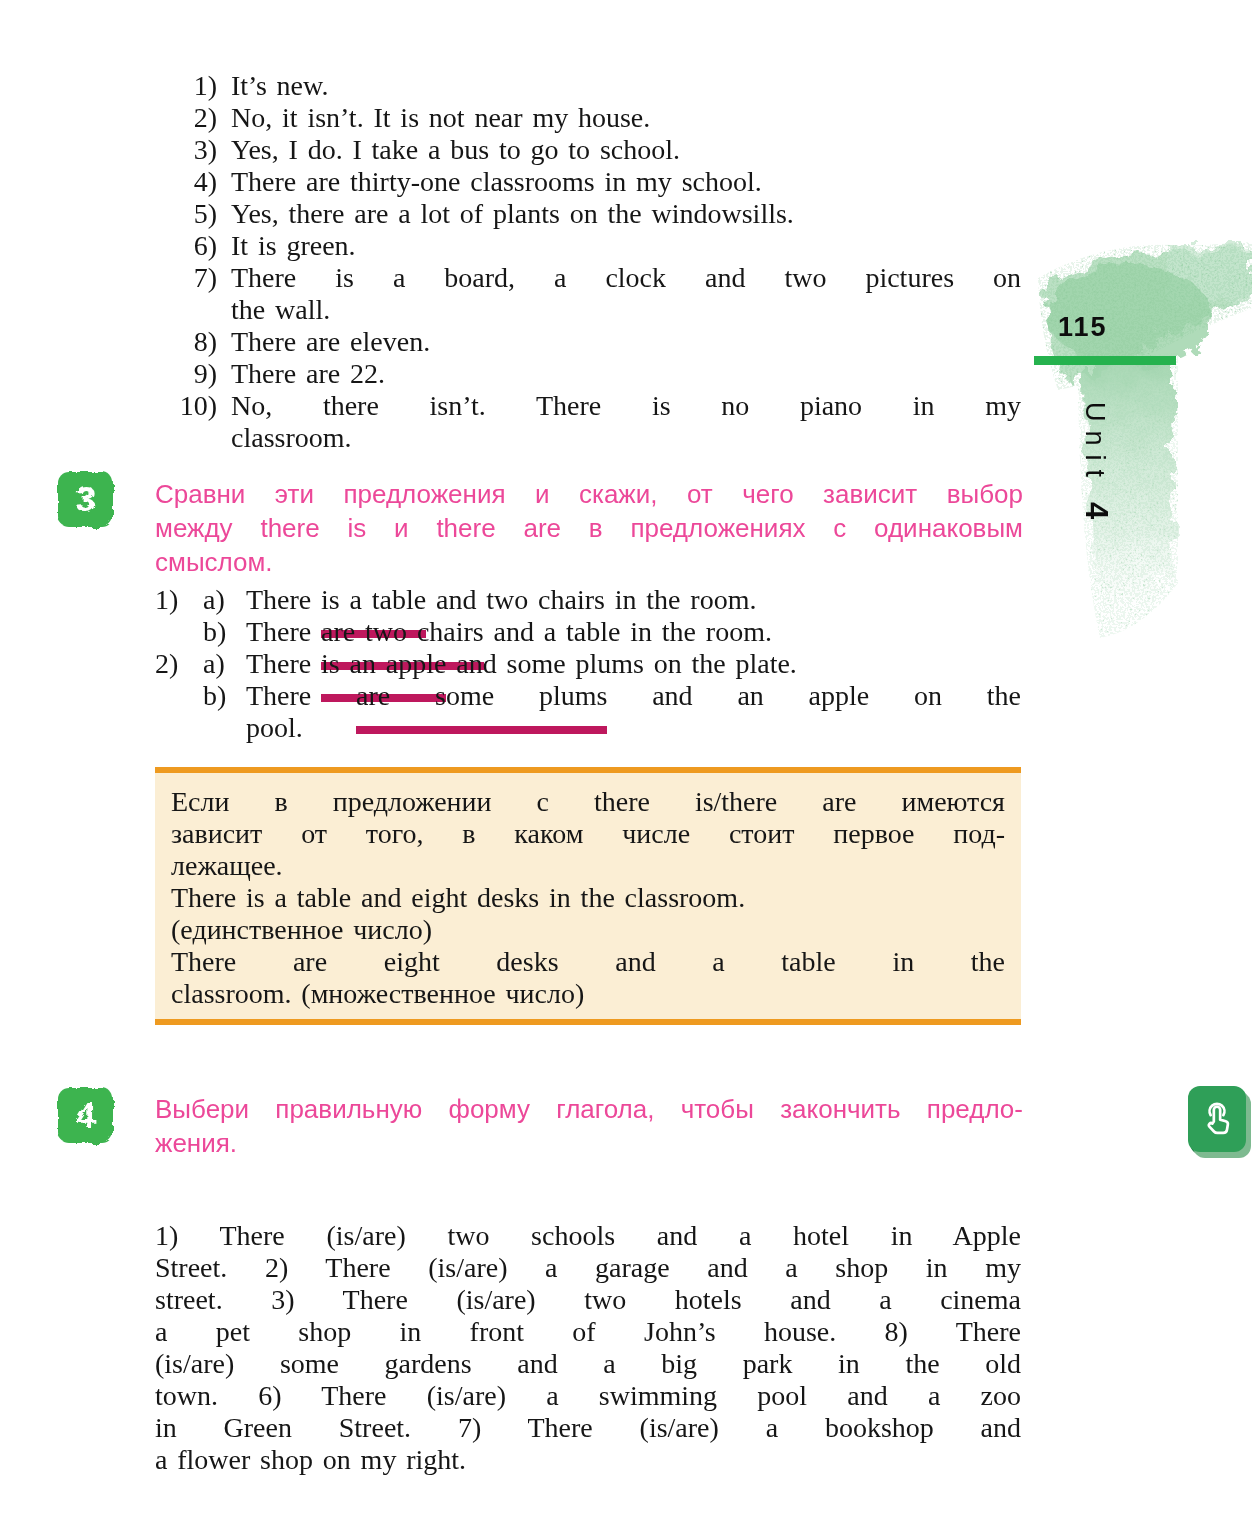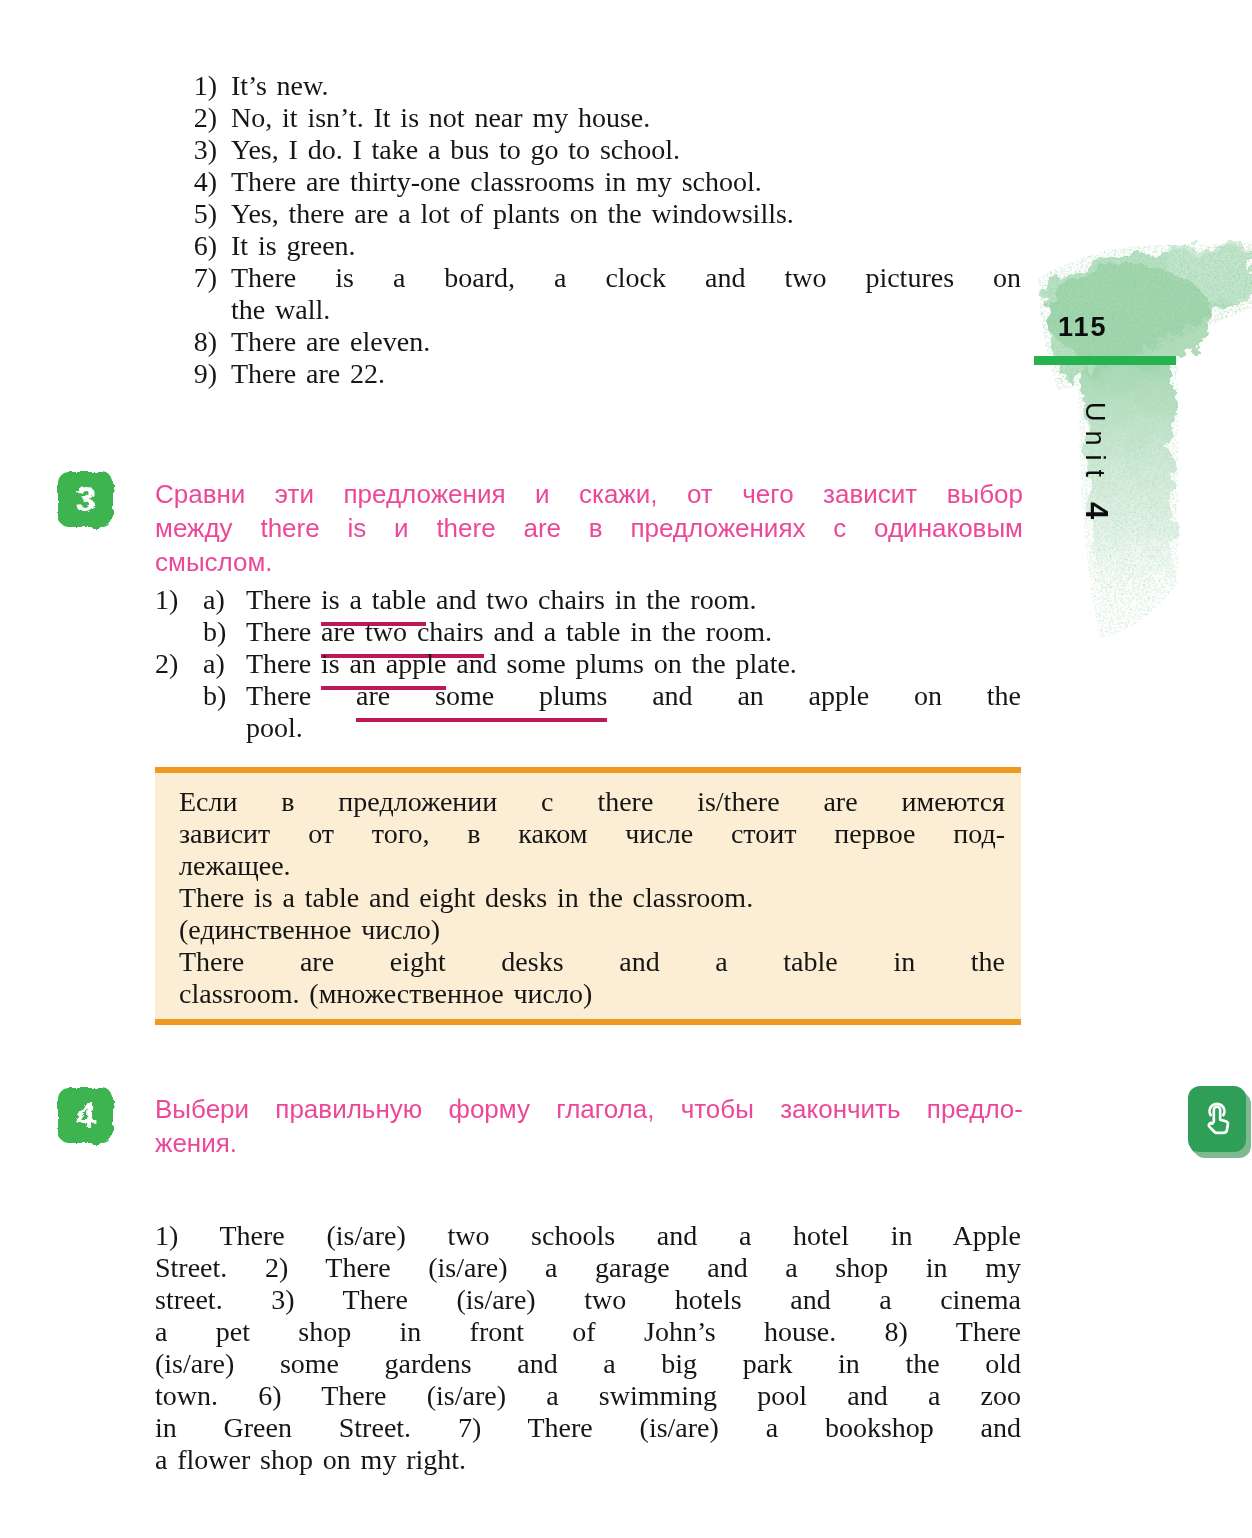--- a/index.html
+++ b/index.html
@@ -7,21 +7,21 @@
   body{
     position:relative;width:1252px;height:1538px;overflow:hidden;
     font-family:"Liberation Serif","DejaVu Serif",serif;color:#161616;
   }
   .serif{font-family:"Liberation Serif","DejaVu Serif",serif;font-size:28px;line-height:32px;color:#161616;word-spacing:0.10em}
   .sans{font-family:"Liberation Sans","DejaVu Sans",sans-serif;font-size:26px;line-height:34px;color:#ec4899}
   .tl{min-height:32px}
   .sans .tl{min-height:34px}
   .tl.just{text-align:justify;text-align-last:justify}
   .bb{font-weight:normal}
-  .uu{border-bottom:4px solid #be185d;padding-bottom:7px}
+  .uu{border-bottom:8px solid #be185d;padding-bottom:15px}
   
   .answers{position:absolute;left:155px;top:70px;width:866px}
   .row{display:flex;align-items:flex-start}
   .row .num{flex:none;width:62px;text-align:right;padding-right:0}
   .row .gap{flex:none;width:14px}
   .row .txt{flex:1;min-width:0}
   
   .badge{position:absolute;width:55px;height:55px;z-index:2}
   .badge .bg{
     position:absolute;inset:0;background:#3cb450;border-radius:11px;
@@ -38,21 +38,21 @@
   
   .examples{position:absolute;left:155px;top:584px;width:866px}
   .exrow{display:flex;align-items:flex-start}
   .exrow .num{flex:none;width:48px}
   .exrow .sub{flex:none;width:43px}
   .exrow .txt{flex:1;min-width:0}
   
   .rulebox{
     position:absolute;left:155px;top:767px;width:866px;
     background:#fbeed4;border-top:6px solid #ee9a20;border-bottom:6px solid #ee9a20;
-    padding:13px 16px 9px 24px;
+    padding:13px 16px 9px 16px;
   }
   
   .ex4body{position:absolute;left:155px;top:1220px;width:866px}
   
   .spray{position:absolute;left:1028px;top:238px;width:224px;height:400px;z-index:0;pointer-events:none}
   .pagenum{
     position:absolute;left:1058px;top:312px;width:120px;z-index:1;
     font-family:"Liberation Sans","DejaVu Sans",sans-serif;font-weight:bold;
     font-size:27px;letter-spacing:2px;color:#0d0d0d;
   }
@@ -186,20 +186,28 @@
     </div>
 
     <div class="row">
       <div class="num">9)</div>
       <div class="gap"></div>
       <div class="txt">
         <div class="tl"><span>There are 22.</span></div>
       </div>
     </div>
 
+    <div class="row">
+      <div class="num">10)</div>
+      <div class="gap"></div>
+      <div class="txt">
+        <div class="tl just"><span>No, there isn’t. There is no piano in my</span></div>
+        <div class="tl"><span>classroom.</span></div>
+      </div>
+    </div>
   </div>
 
 <div class="badge badge3">
   <div class="bg">3</div>
 </div>
 <div class="instr3 sans">
     <div class="tl just"><span>Сравни эти предложения и скажи, от чего зависит выбор</span></div>
     <div class="tl just"><span>между </span><span class="bb">there is</span><span> и </span><span class="bb">there are</span><span> в предложениях с одинаковым</span></div>
     <div class="tl"><span>смыслом.</span></div>
   </div>

